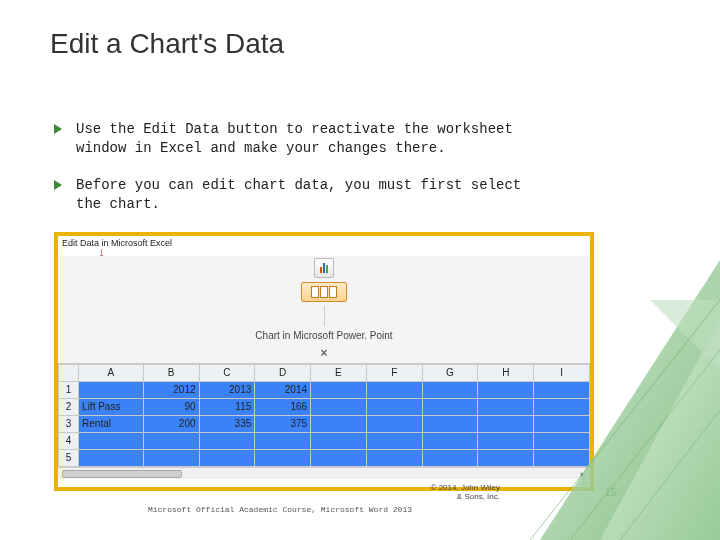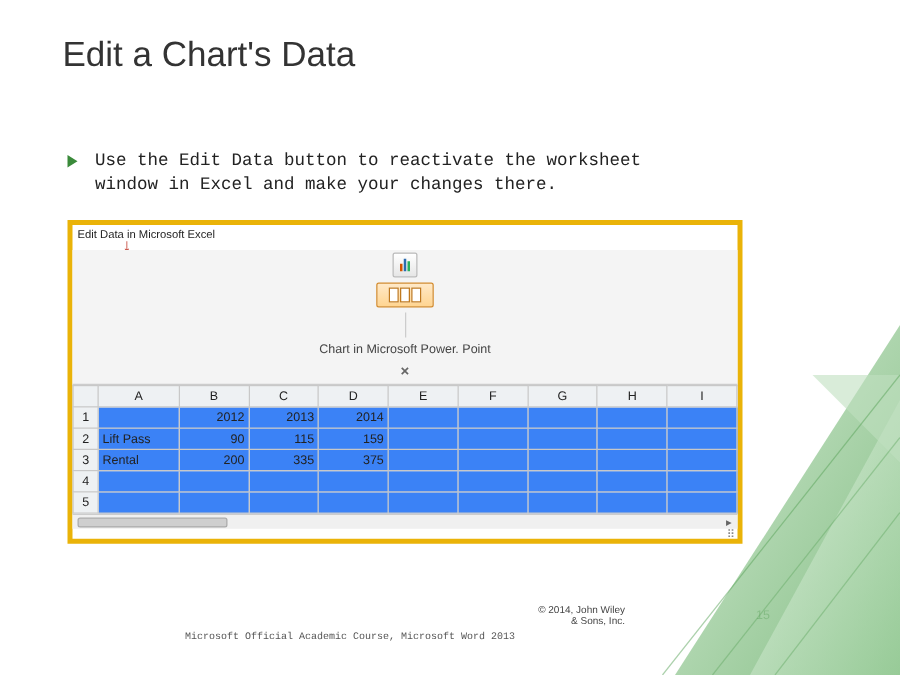--- a/index.html
+++ b/index.html
@@ -206,20 +206,21 @@
 </style>
 </head>
 <body>
 
 <div class="slide">
 
   <h1 class="title">Edit a Chart's Data</h1>
 
   <ul class="bullets">
     <li>Use the Edit Data button to reactivate the worksheet window in Excel and make your changes there.</li>
+    <li>Before you can edit chart data, you must first select the chart.</li>
   </ul>
 
   <div class="sheet-wrap">
     <div class="ribbon-label">Edit Data in Microsoft Excel</div>
     <div class="ribbon-arrow">↓</div>
 
     <div class="toolbar">
       <div class="tb-btn">
         <div class="bars">
             <span></span>
@@ -275,21 +276,21 @@
           <td></td>
           <td></td>
           <td></td>
           <td></td>
         </tr>
         <tr>
           <th class="rowhdr">2</th>
           <td class="row-label">Lift Pass</td>
           <td class="num">90</td>
           <td class="num">115</td>
-          <td class="num">159</td>
+          <td class="num">166</td>
           <td></td>
           <td></td>
           <td></td>
           <td></td>
           <td></td>
         </tr>
         <tr>
           <th class="rowhdr">3</th>
           <td class="row-label">Rental</td>
           <td class="num">200</td>

